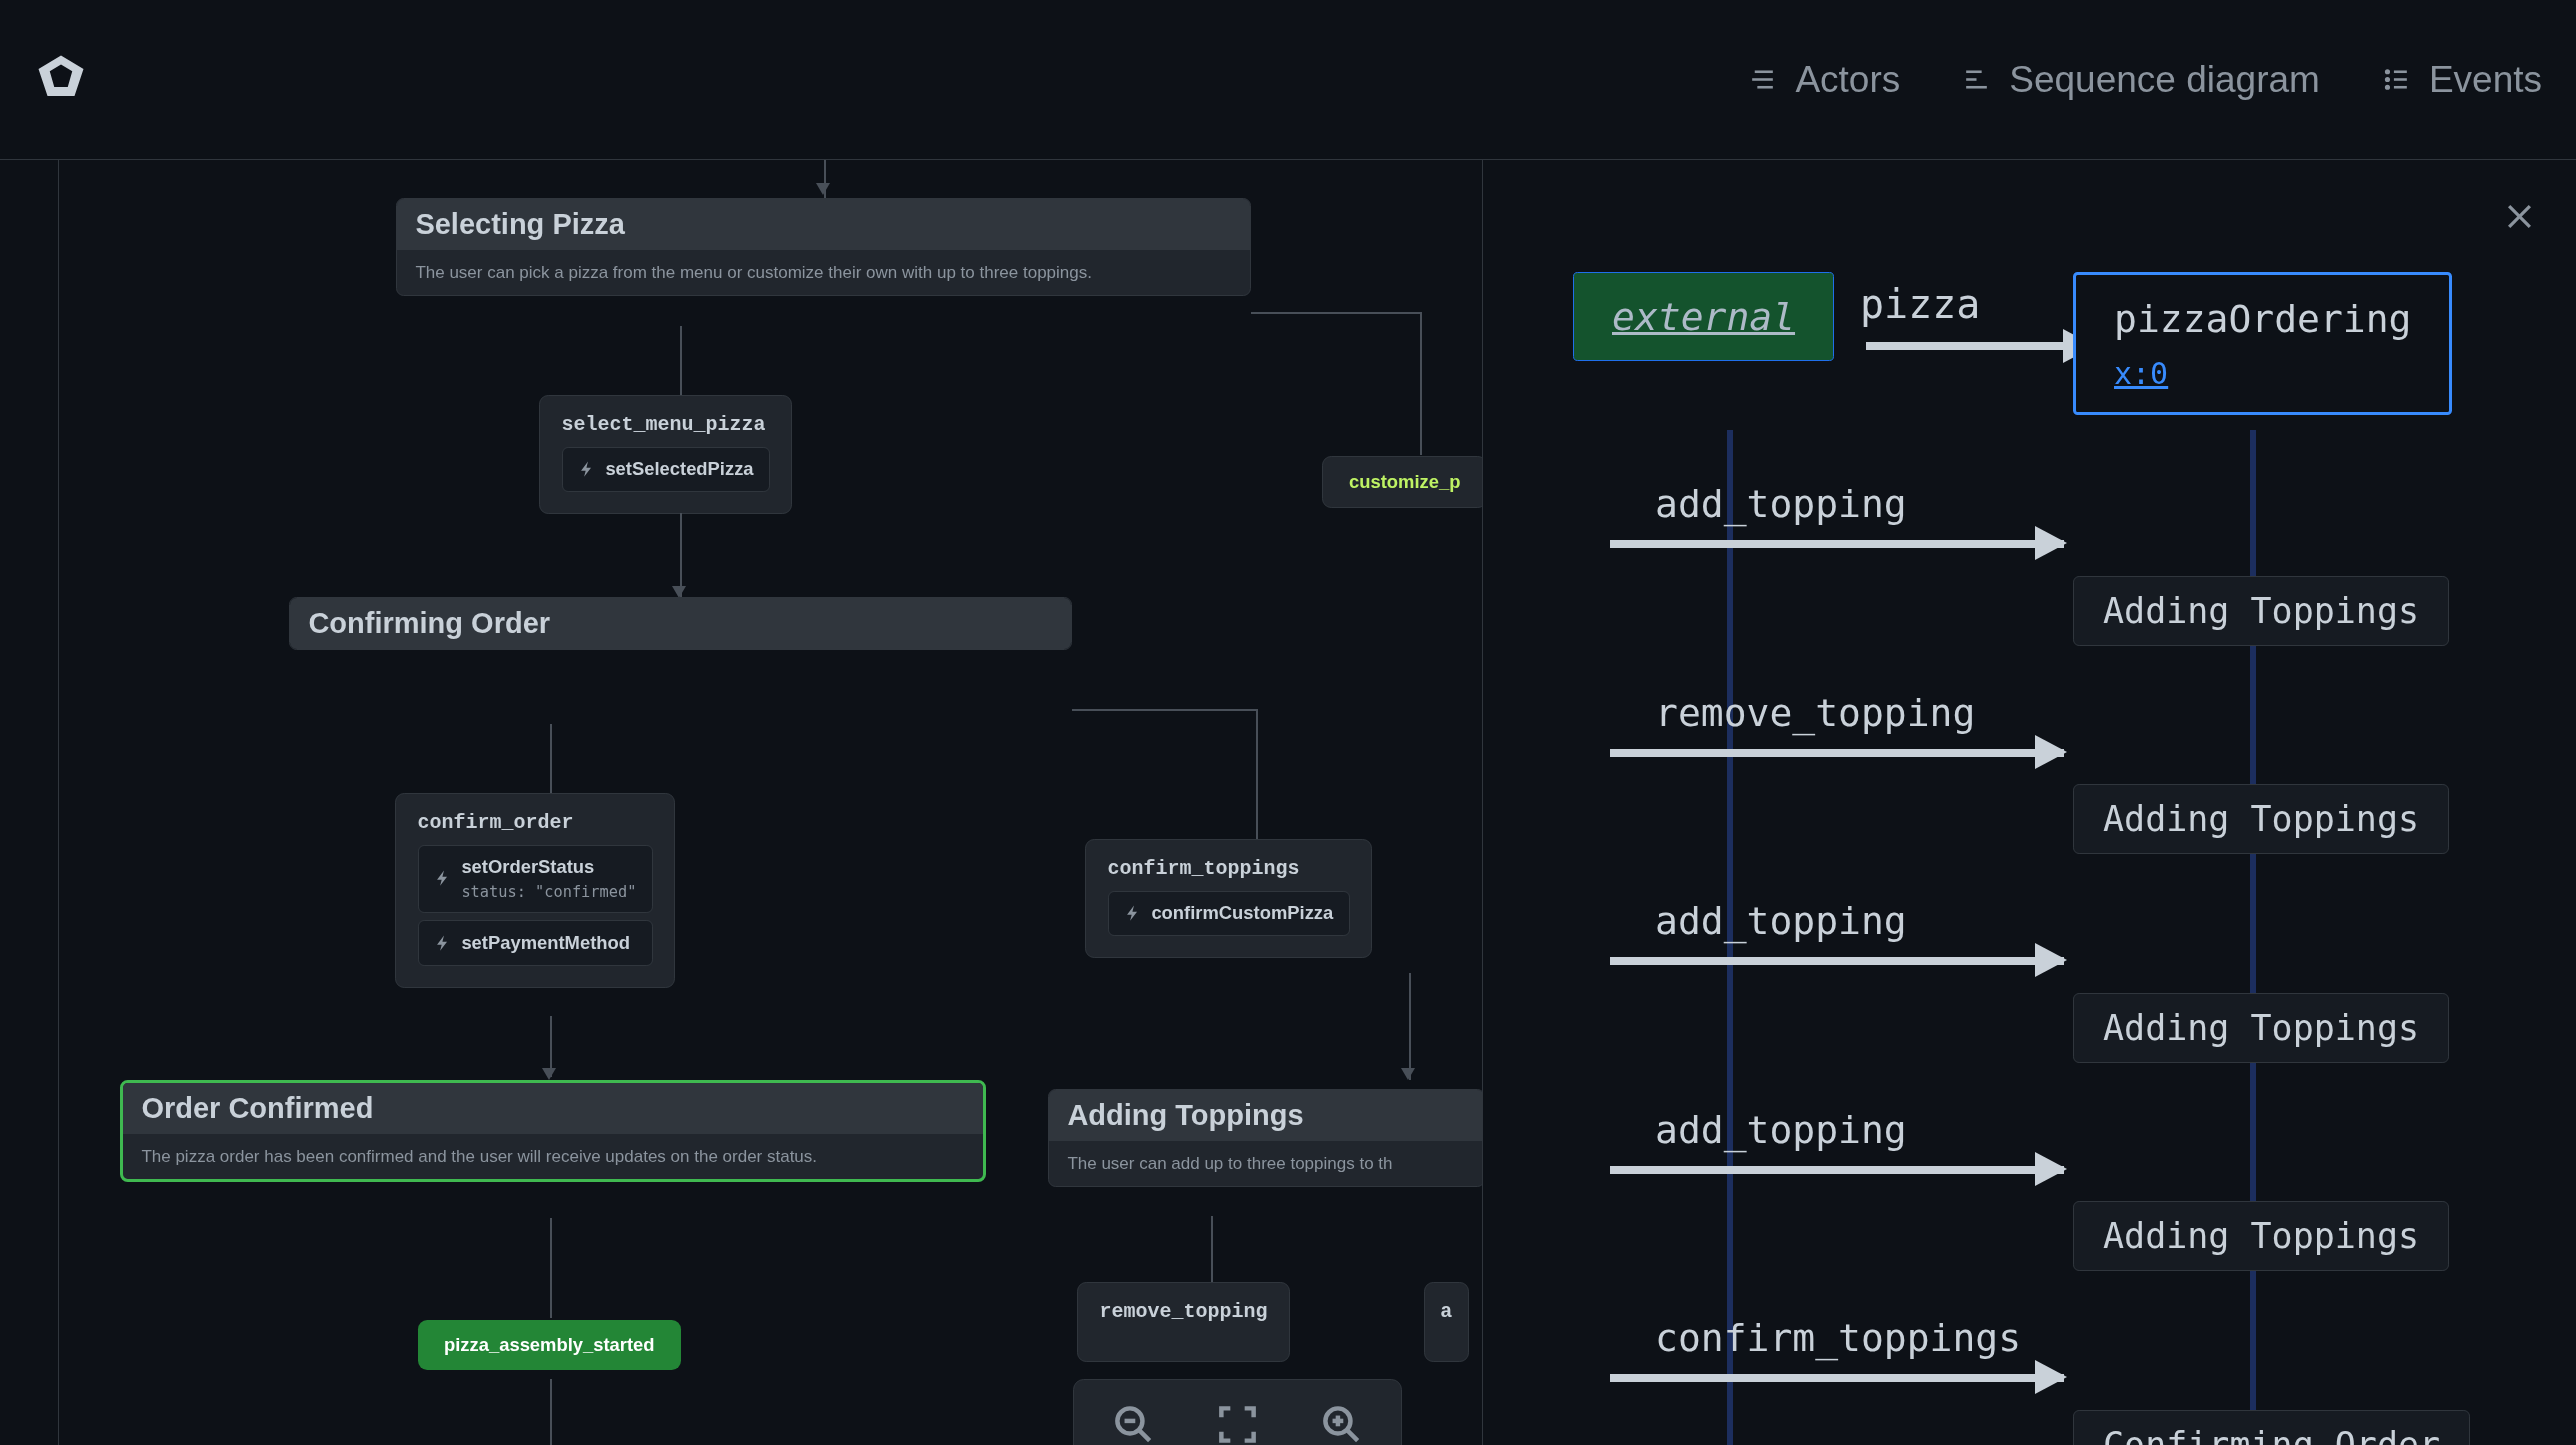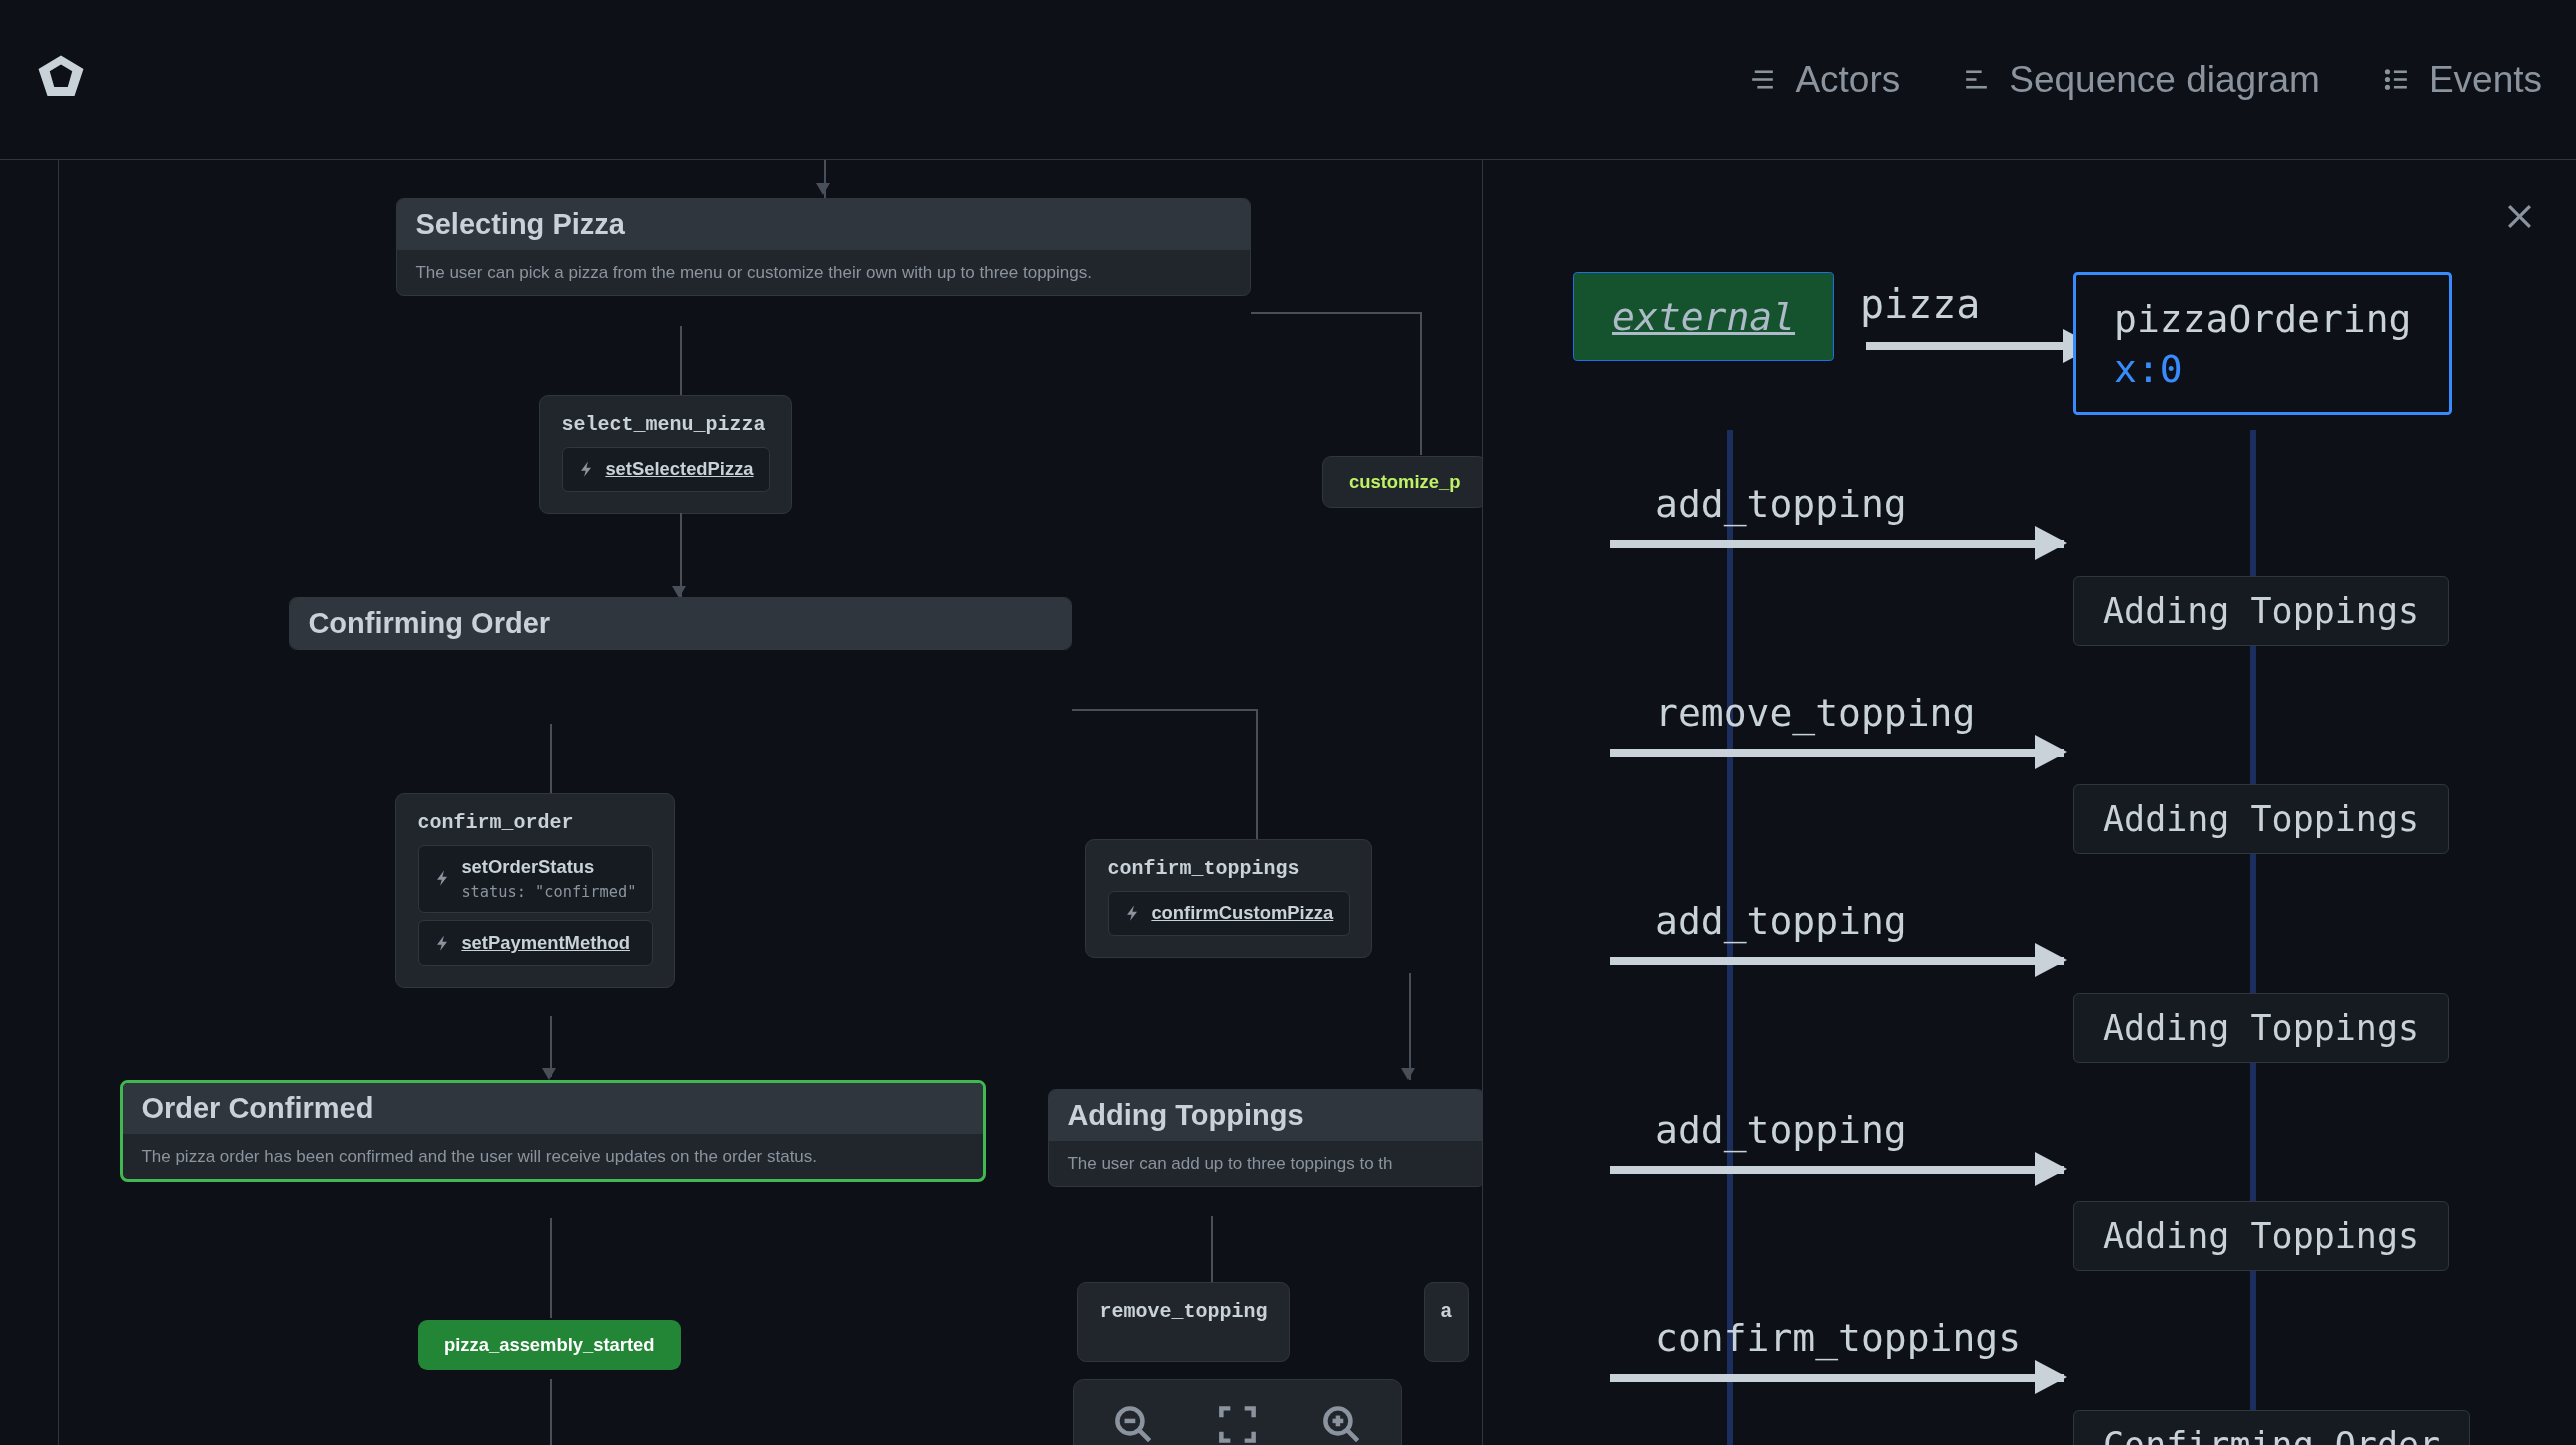--- a/index.html
+++ b/index.html
@@ -112,21 +112,21 @@
   border-radius: 6.1px;
   padding: 10.7px 15.3px;
   display: flex;
   align-items: center;
   gap: 9.2px;
   font-size: 18.4px;
   font-weight: 600;
   color: #c9d1d9;
   margin-bottom: 7.7px;
 }
-.trans-action:last-child { margin-bottom: 4px; text-decoration: underline; }
+.trans-action:last-child { margin-bottom: 4px; }
 .trans-action .sub {
   display:block;
   font-family: ui-monospace, monospace;
   font-size: 15.3px;
   font-weight: 400;
   color: #8b949e;
   margin-top: 4.6px;
 }
 .bolt-icon {
   width: 18.4px;
@@ -197,23 +197,24 @@
   text-decoration: underline;
 }
 .seq-actor.pizza {
   left: 590px;
   background: #0d1117;
   border: 3.8px solid #388bfd;
   color: #c9d1d9;
 }
 .seq-actor.pizza .sub {
   display: block;
-  font-size: 38px;
+  font-size: 30px;
   color: #388bfd;
-  margin-top: 6px;
+  margin-top: 15px;
+  text-decoration: underline;
 }
 .seq-topmsg {
   position: absolute;
   top: 121px;
   left: 377px;
   font-family: ui-monospace, monospace;
   font-size: 40px;
   color: #c9d1d9;
 }
 .seq-lifeline {

